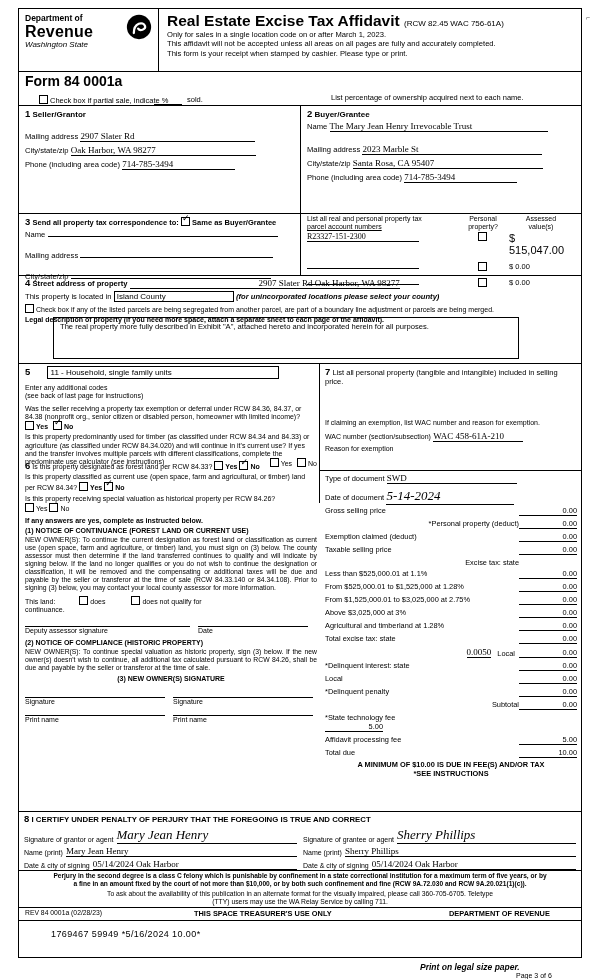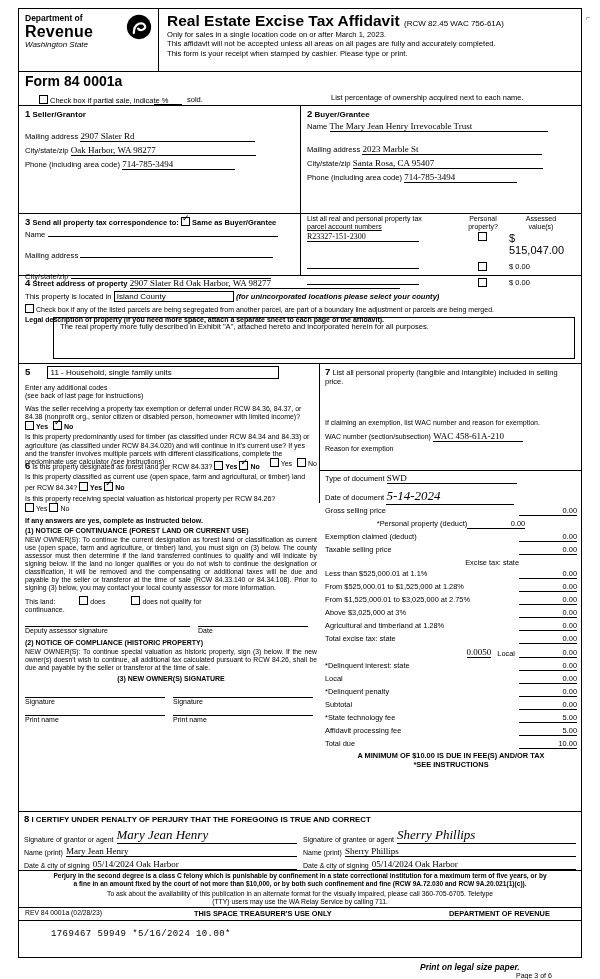--- a/index.html
+++ b/index.html
@@ -136,29 +136,29 @@
       <div style="display:flex;margin-top:6px;">
         <div style="width:150px;"><span class="fld hand" style="width:112px;"></span></div>
         <div style="width:52px;text-align:center;"><span class="cb"></span></div>
         <div style="width:64px;font-size:7.5px;">$ 0.00</div>
       </div>
     </div>
 
     <div class="hline" style="left:0;top:266px;width:562px;"></div>
 
     <div class="sec" style="left:6px;top:268px;width:550px;">
-      <div><span class="numlbl">4</span> <span class="lbl bold">Street address of property</span> <span class="fld hand" style="width:270px;">2907 Slater Rd Oak Harbor, WA 98277</span></div>
+      <div><span class="numlbl">4</span> <span class="lbl bold">Street address of property</span> <span class="fld hand" style="width:270px;text-align:right;">2907 Slater Rd Oak Harbor, WA 98277</span></div>
       <div style="margin-top:2px;"><span class="lbl">This property is located in</span>
         <span class="box" style="position:relative;display:inline-block;width:120px;height:11px;padding-left:2px;font-size:8px;">Island County</span>
         <span class="lbl bold ital">(for unincorporated locations please select your county)</span></div>
       <div style="margin-top:2px;"><span class="cb"></span><span class="t7">Check box if any of the listed parcels are being segregated from another parcel, are part of a boundary line adjustment or parcels are being merged.</span></div>
       <div style="margin-top:1px;"><span class="t7 bold">Legal description of property (if you need more space, attach a separate sheet to each page of the affidavit).</span></div>
     </div>
 
-    <div class="box" style="left:34px;top:308px;width:522px;height:42px;">
+    <div class="box" style="left:34px;top:308px;width:466px;height:42px;">
       <div style="padding:4px 6px;font-size:7.6px;">The real property more fully described in Exhibit "A", attached hereto and incorporated herein for all purposes.</div>
     </div>
 
     <div class="hline" style="left:0;top:354px;width:562px;"></div>
     <div class="vline" style="left:300px;top:354px;height:140px;"></div>
 
     <div class="sec" style="left:6px;top:357px;width:292px;">
       <div><span class="numlbl">5</span>
         <span class="box" style="position:relative;display:inline-block;width:232px;height:13px;margin-left:14px;padding:1px 3px;font-size:8px;">11 - Household, single family units</span></div>
       <div class="t7" style="margin-top:5px;">Enter any additional codes</div>
@@ -251,21 +251,21 @@
     <div class="sec" style="left:306px;top:464px;width:250px;">
       <div><span class="t75">Type of document</span> <span class="fld hand" style="width:130px;">SWD</span></div>
       <div style="margin-top:4px;"><span class="t75">Date of document</span> <span class="fld script" style="width:128px;font-size:13px;">5-14-2024</span></div>
     </div>
 
     <div class="sec" style="left:306px;top:496px;width:252px;">
       <div style="display:flex;justify-content:space-between;font-size:7.4px;padding-top:1px;">
           <span>Gross selling price</span>
           <span class="u" style="width:58px;text-align:right;">0.00</span>
         </div>
-      <div style="display:flex;justify-content:center;font-size:7.4px;padding-top:3px;">
+      <div style="display:flex;justify-content:flex-end;font-size:7.4px;padding-top:3px;">
           <span>*Personal property (deduct)</span>
           <span class="u" style="width:58px;text-align:right;">0.00</span>
         </div>
       <div style="display:flex;justify-content:space-between;font-size:7.4px;padding-top:3px;">
           <span>Exemption claimed (deduct)</span>
           <span class="u" style="width:58px;text-align:right;">0.00</span>
         </div>
       <div style="display:flex;justify-content:space-between;font-size:7.4px;padding-top:3px;">
           <span>Taxable selling price</span>
           <span class="u" style="width:58px;text-align:right;">0.00</span>
@@ -308,25 +308,25 @@
           <span class="u" style="width:58px;text-align:right;">0.00</span>
         </div>
       <div style="display:flex;justify-content:space-between;font-size:7.4px;padding-top:3px;">
           <span>Local</span>
           <span class="u" style="width:58px;text-align:right;">0.00</span>
         </div>
       <div style="display:flex;justify-content:space-between;font-size:7.4px;padding-top:3px;">
           <span>*Delinquent penalty</span>
           <span class="u" style="width:58px;text-align:right;">0.00</span>
         </div>
-      <div style="display:flex;justify-content:space-between;font-size:7.4px;padding-top:3px;">
+      <div style="display:flex;justify-content:flex-end;font-size:7.4px;padding-top:3px;">
           <span>Subtotal</span>
           <span class="u" style="width:58px;text-align:right;">0.00</span>
         </div>
-      <div style="display:flex;justify-content:space-between;font-size:7.4px;padding-top:3px;">
+      <div style="display:flex;justify-content:space-between;font-size:7.4px;padding-top:3px;flex-direction:column;">
           <span>*State technology fee</span>
           <span class="u" style="width:58px;text-align:right;">5.00</span>
         </div>
       <div style="display:flex;justify-content:space-between;font-size:7.4px;padding-top:3px;">
           <span>Affidavit processing fee</span>
           <span class="u" style="width:58px;text-align:right;">5.00</span>
         </div>
       <div style="display:flex;justify-content:space-between;font-size:7.4px;padding-top:3px;">
           <span>Total due</span>
           <span class="u" style="width:58px;text-align:right;">10.00</span>
@@ -376,19 +376,19 @@
       <div class="bold" style="font-size:6.6px;line-height:7.6px;">a fine in an amount fixed by the court of not more than $10,000, or by both such confinement and fine (RCW 9A.72.030 and RCW 9A.20.021(1)(c)).</div>
       <div style="font-size:6.8px;line-height:8px;margin-top:3px;">To ask about the availability of this publication in an alternate format for the visually impaired, please call 360-705-6705. Teletype</div>
       <div style="font-size:6.8px;line-height:8px;">(TTY) users may use the WA Relay Service by calling 711.</div>
     </div>
 
     <div class="hline" style="left:0;top:898px;width:562px;"></div>
     <div style="position:absolute;left:6px;top:900px;font-size:6.8px;">REV 84 0001a  (02/28/23)</div>
     <div style="position:absolute;left:175px;top:900px;font-size:7.4px;font-weight:bold;">THIS SPACE TREASURER'S USE ONLY</div>
     <div style="position:absolute;left:430px;top:900px;font-size:7.4px;font-weight:bold;">DEPARTMENT OF REVENUE</div>
     <div class="hline" style="left:0;top:911px;width:562px;"></div>
-    <div style="position:absolute;left:32px;top:920px;font-family:Liberation Mono, monospace;font-size:9px;letter-spacing:.4px;">1769467 59949 *5/16/2024 10.00*</div>
+    <div style="position:absolute;left:32px;top:920px;font-family:Liberation Sans, sans-serif;font-size:9px;letter-spacing:.4px;">1769467 59949 *5/16/2024 10.00*</div>
   </div>
 
   <div style="position:absolute;left:420px;top:962px;font-size:8.5px;font-weight:bold;font-style:italic;">Print on legal size paper.</div>
   <div style="position:absolute;left:516px;top:972px;font-size:7px;">Page 3 of 6</div>
   <div style="position:absolute;left:586px;top:14px;font-size:7px;color:#555;">⌐</div>
 </div>
 
 </body></html>

